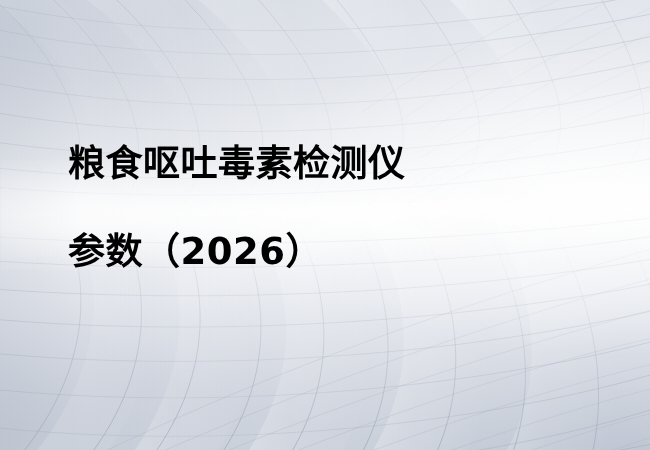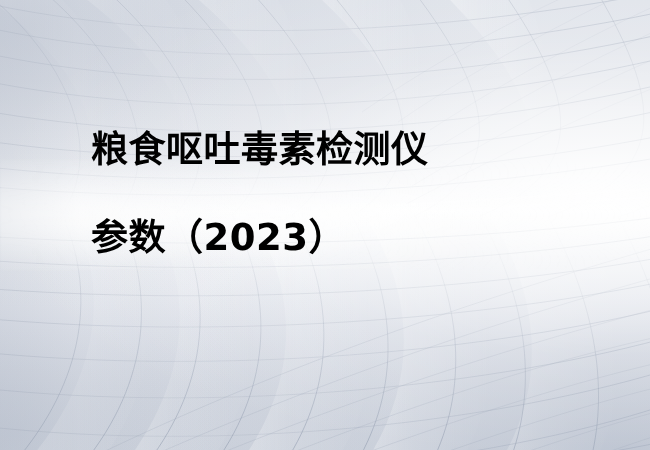--- a/index.html
+++ b/index.html
@@ -84,23 +84,22 @@
       rgba(150,160,178,.16) 0%,
       rgba(150,160,178,.03) 12%,
       rgba(255,255,255,0) 38%,
       rgba(255,255,255,0) 100%);
   }
 
   
   .title-block{
     position:absolute;
     left:68px;
-    top:106px;
+    top:120px;
     z-index:5;
-    margin-left:23px;
   }
   .title-line{
     display:block;
     color:#000000;
     font-size:37px;
     font-weight:700;
     line-height:88px;
     letter-spacing:.5px;
     white-space:nowrap;
     font-family:"DejaVu Sans","Liberation Sans",sans-serif;
@@ -217,16 +216,16 @@
 
   <div class="bg-shade-tl"></div>
   <div class="bg-shade-bl"></div>
   <div class="bg-shade-br"></div>
   <div class="bg-sheen-r"></div>
   <div class="bg-sheen-h"></div>
   <div class="bg-vignette"></div>
 
   <div class="title-block">
     <span class="title-line">粮食呕吐毒素检测仪</span>
-    <span class="title-line">参数（2023）</span>
+    <span class="title-line">参数（2026）</span>
   </div>
 
 </div>
 
 </body></html>

